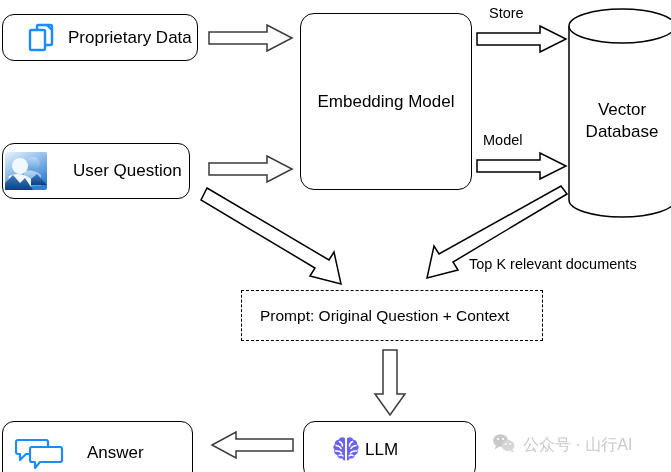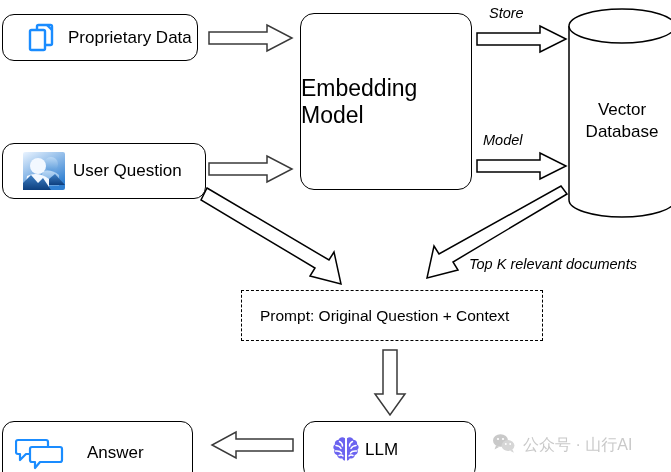--- a/index.html
+++ b/index.html
@@ -41,40 +41,39 @@
   }
   .centerbox {
     position: absolute;
     box-sizing: border-box;
     border: 1.6px solid #000000;
     border-radius: 14px;
     background: #ffffff;
     display: flex;
     align-items: center;
     justify-content: center;
-    font-size: 23px;
+    font-size: 17px;
     color: #000000;
   }
   .dashbox {
     position: absolute;
     box-sizing: border-box;
     border: 1.5px dashed #000000;
     background: #ffffff;
     display: flex;
     align-items: center;
     font-size: 15.5px;
     color: #000000;
   }
   .dashbox .label { padding-left: 18px; white-space: nowrap; }
   .edge-label {
     position: absolute;
     font-size: 14.5px;
     color: #000000;
     white-space: nowrap;
-    font-style: italic;
   }
   .arrow-svg { position: absolute; overflow: visible; }
   .cyl { position: absolute; }
   .cyl-text {
     position: absolute;
     text-align: center;
     font-size: 17px;
     color: #000000;
     line-height: 1.3;
   }
@@ -101,21 +100,21 @@
         <rect x="4" y="8" width="15" height="20" rx="1.5" fill="#ffffff" stroke="#1a8cff" stroke-width="2.4"></rect>
       </svg>
     </span>
     <span class="label">Proprietary Data</span>
   </div>
 
   <svg class="arrow-svg" style="left:209px; top:24px;" width="84" height="28" viewBox="0 0 84 28">
     <path d="M0,8 L58,8 L58,1 L83,14 L58,27 L58,20 L0,20 Z" fill="#ffffff" stroke="#3a3a3a" stroke-width="1.5" stroke-linejoin="miter"></path>
   </svg>
 
-  <div class="node" style="left:2px; top:143px; width:204px; height:56px; padding-left:18px; gap:6px;">
+  <div class="node" style="left:2px; top:143px; width:188px; height:56px; padding-left:0; gap:24px;">
     <span class="icon">
       <svg width="46" height="44" viewBox="0 0 46 44">
         <defs>
           <linearGradient id="pg1" x1="0" y1="0" x2="0.6" y2="1">
             <stop offset="0%" stop-color="#eaf4ff"></stop>
             <stop offset="100%" stop-color="#2f7fd1"></stop>
           </linearGradient>
           <linearGradient id="pg2" x1="0" y1="0" x2="0" y2="1">
             <stop offset="0%" stop-color="#bcd9f5"></stop>
             <stop offset="100%" stop-color="#5f9ddb"></stop>

